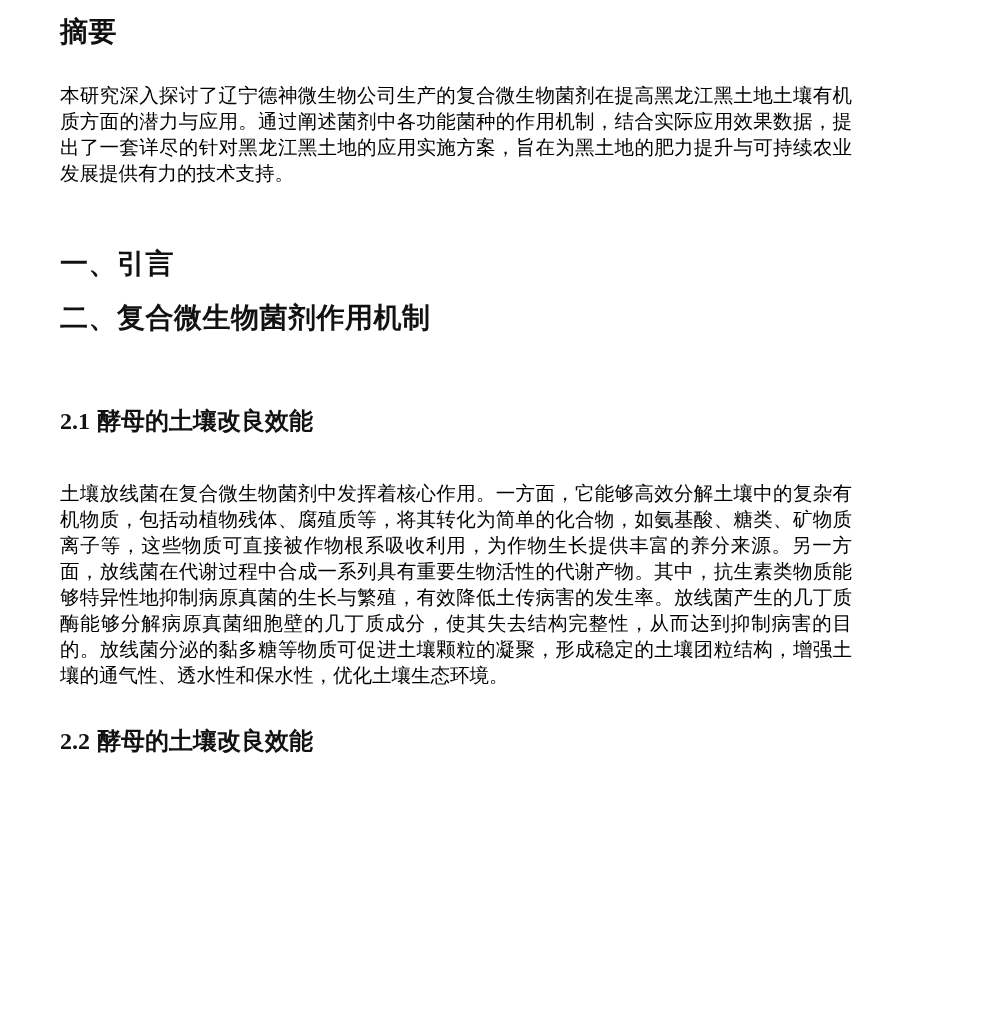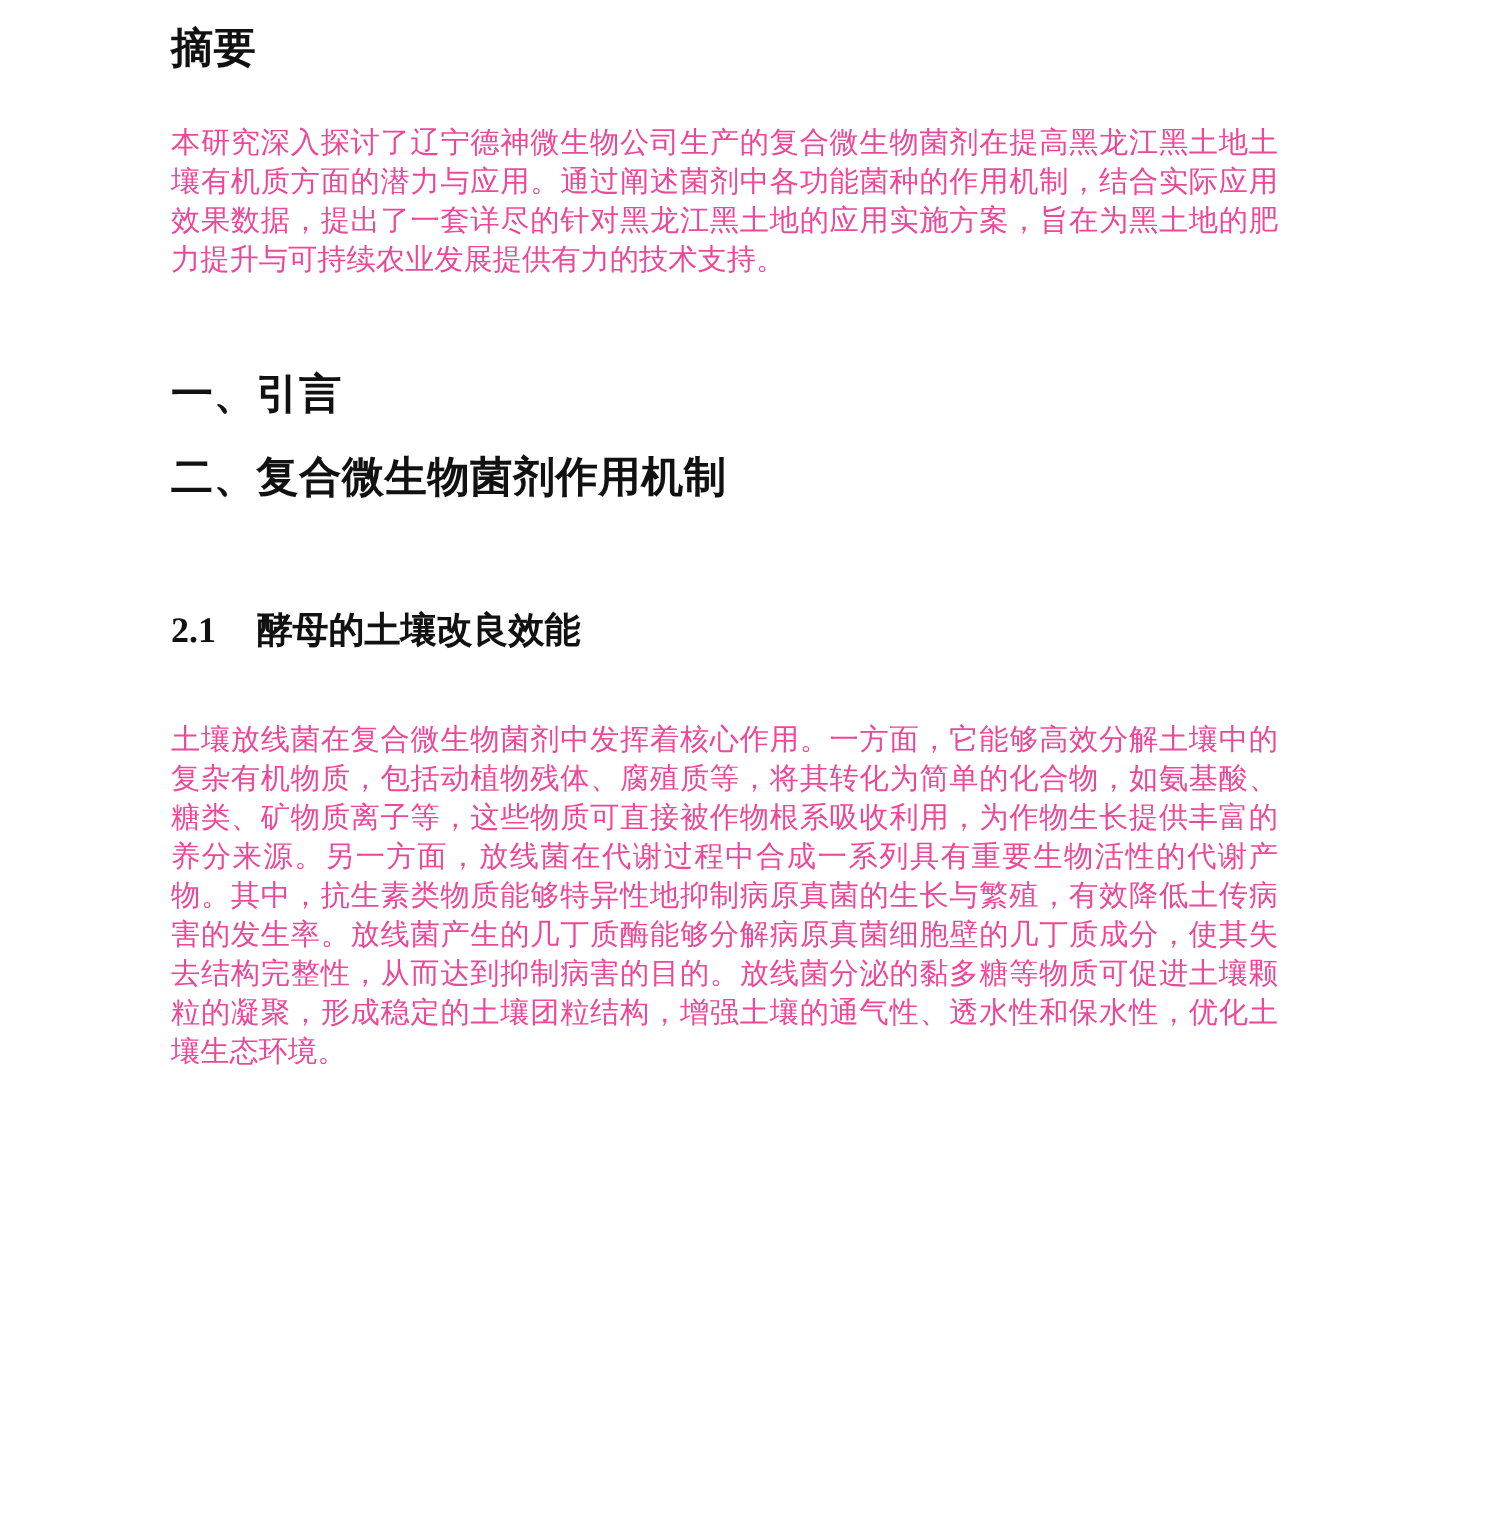--- a/index.html
+++ b/index.html
@@ -5,53 +5,53 @@
   html, body {
     margin: 0;
     padding: 0;
     background: #ffffff;
   }
   .page {
     position: relative;
     width: 1000px;
     height: 1010px;
     box-sizing: border-box;
-    padding: 14px 148px 0 114px;
+    padding: 14px 148px 0 60px;
     background: #ffffff;
     overflow: hidden;
     font-family: "Liberation Sans", "DejaVu Sans", sans-serif;
     border-radius: 23px;
   }
   .doc-h1 {
     margin: 0;
     font-size: 28px;
     line-height: 36px;
     font-weight: 700;
     color: #111111;
     letter-spacing: 0.5px;
   }
   .doc-p {
     margin: 0;
     font-size: 19.5px;
     line-height: 26px;
-    color: #ec4899;
+    color: #000000;
     text-align: justify;
     text-justify: inter-ideograph;
   }
   .doc-h2 {
     margin: 0;
     font-size: 24px;
     line-height: 30px;
     font-weight: 700;
     color: #111111;
   }
   .doc-h2 .h2-num {
     font-family: "Liberation Serif", "DejaVu Serif", serif;
     font-weight: 700;
-    margin-right: 27px;
+    margin-right: 7px;
   }
   
   .mt-abstract-p   { margin-top: 32px; }
   .mt-sec1-h       { margin-top: 62px; font-family: Liberation Mono, monospace; }
   .mt-sec1-p       { margin-top: 36px; }
   .mt-sec2-h       { margin-top: 16px; }
   .mt-sub21-h      { margin-top: 70px; }
   .mt-sub21-p      { margin-top: 44px; }
   .mt-sub22-h      { margin-top: 38px; }
 </style>
@@ -68,14 +68,17 @@
 
 
   <h1 class="doc-h1 mt-sec2-h">二、复合微生物菌剂作用机制</h1>
 
   <h2 class="doc-h2 mt-sub21-h">
     <span class="h2-num">2.1</span><span>酵母的土壤改良效能</span>
   </h2>
 
   <p class="doc-p mt-sub21-p">土壤放线菌在复合微生物菌剂中发挥着核心作用。一方面，它能够高效分解土壤中的复杂有机物质，包括动植物残体、腐殖质等，将其转化为简单的化合物，如氨基酸、糖类、矿物质离子等，这些物质可直接被作物根系吸收利用，为作物生长提供丰富的养分来源。另一方面，放线菌在代谢过程中合成一系列具有重要生物活性的代谢产物。其中，抗生素类物质能够特异性地抑制病原真菌的生长与繁殖，有效降低土传病害的发生率。放线菌产生的几丁质酶能够分解病原真菌细胞壁的几丁质成分，使其失去结构完整性，从而达到抑制病害的目的。放线菌分泌的黏多糖等物质可促进土壤颗粒的凝聚，形成稳定的土壤团粒结构，增强土壤的通气性、透水性和保水性，优化土壤生态环境。</p>
 
+  <h2 class="doc-h2 mt-sub22-h">
+    <span class="h2-num">2.2</span><span>酵母的土壤改良效能</span>
+  </h2>
 
 </div>
 
 </body></html>

